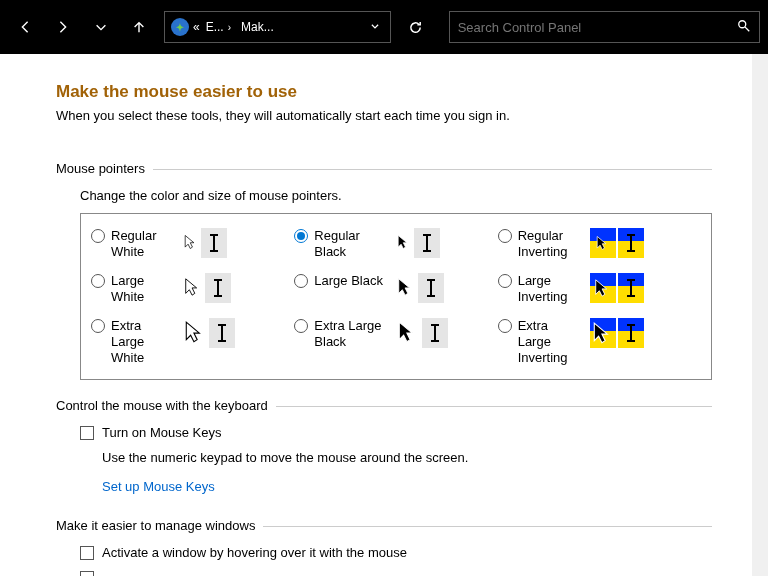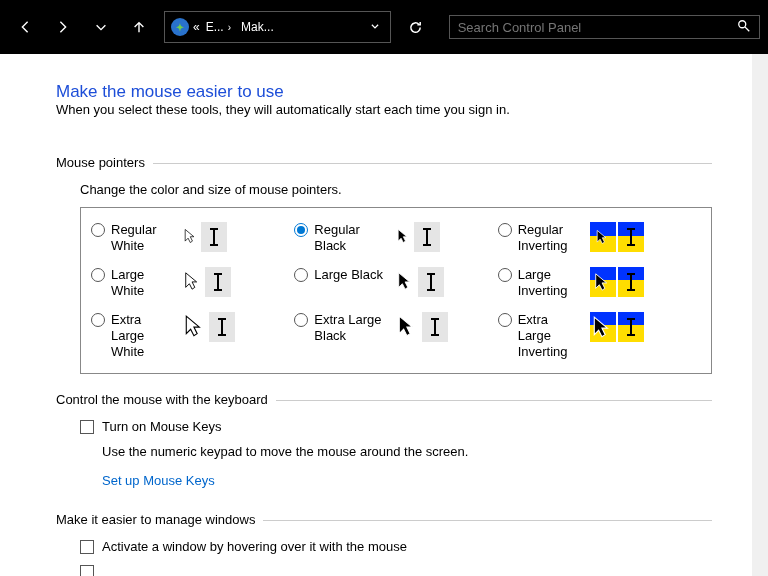--- a/index.html
+++ b/index.html
@@ -6,26 +6,26 @@
   body { font-family: "Segoe UI", Tahoma, sans-serif; font-size: 13px; color: #000; width: 768px; height: 576px; overflow: hidden; background: #fff; }
   .toolbar { background: #000; height: 54px; display: flex; align-items: center; padding: 0 8px; gap: 4px; }
   .nav-btn { width: 34px; height: 34px; display: flex; align-items: center; justify-content: center; color: #fff; cursor: pointer; }
   .nav-btn svg { width: 14px; height: 14px; fill: none; stroke: #fff; stroke-width: 1.6; }
   .crumb-wrap { display: flex; align-items: center; border: 1px solid #555; height: 32px; margin-left: 4px; padding: 0 6px; }
   .crumb-icon { width: 18px; height: 18px; background: #2972cc; border-radius: 50%; display: flex; align-items: center; justify-content: center; color: #6fd04d; font-size: 10px; font-weight: bold; }
   .crumb-text { color: #fff; font-size: 12px; margin-left: 6px; }
   .crumb-chev { color: #fff; font-size: 10px; margin: 0 4px; }
   .crumb-area { display:flex; align-items:center; flex:0 0 170px;}
   .refresh-btn { width: 34px; height: 34px; display: flex; align-items: center; justify-content: center; color:#fff; margin-left:4px;}
-  .search-box { flex: 1; border: 1px solid #555; height: 24px; margin-left: 12px; display: flex; align-items: center; padding: 0 8px; }
+  .search-box { flex: 1; border: 1px solid #555; height: 32px; margin-left: 12px; display: flex; align-items: center; padding: 0 8px; }
   .search-box input { flex: 1; background: transparent; border: none; color: #999; font-size: 13px; outline: none; }
   .search-icon svg { width: 14px; height: 14px; fill: #fff; }
   .content { height: 522px; overflow: auto; padding: 28px 56px 20px 56px; position:relative;}
   .scrollbar-fake { position:absolute; right:0; top:54px; bottom:0; width:16px; background:#f0f0f0;}
-  h1 { color: #1d4ed8; font-size: 17px; font-weight: normal; margin-bottom: 0; }
+  h1 { color: #a16207; font-size: 17px; font-weight: bold; margin-bottom: 6px; }
   .subtitle { font-size: 13px; margin-bottom: 38px; }
   .fieldset { position: relative; margin-bottom: 18px; }
   .fieldset-line { position: absolute; left: 0; right: 0; top: 8px; height: 1px; background: #ccc; }
   .fieldset-legend { position: relative; background: #fff; padding-right: 8px; font-size: 13px; display: inline-block; }
   .fieldset-body { padding: 12px 0 0 24px; }
   .pointer-title { font-size: 13px; margin-bottom: 10px; }
   .pointer-grid { border: 1px solid #888; padding: 14px 10px 14px 10px; }
   .pointer-row { display: flex; margin-bottom: 14px; }
   .pointer-row:last-child { margin-bottom: 0; }
   .pointer-cell { flex: 1; display: flex; align-items: flex-start; gap: 6px; }

